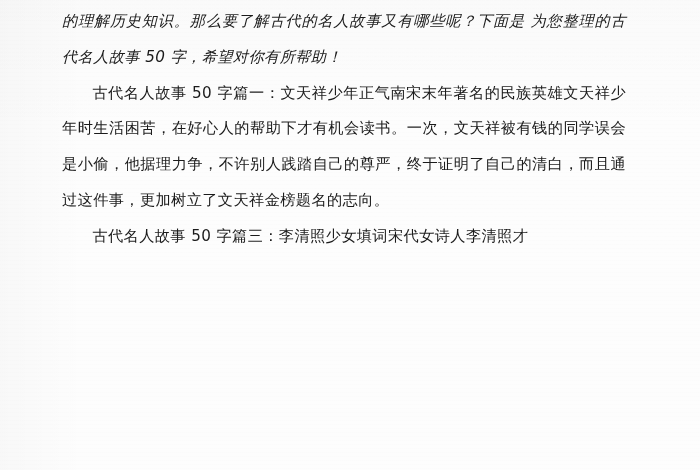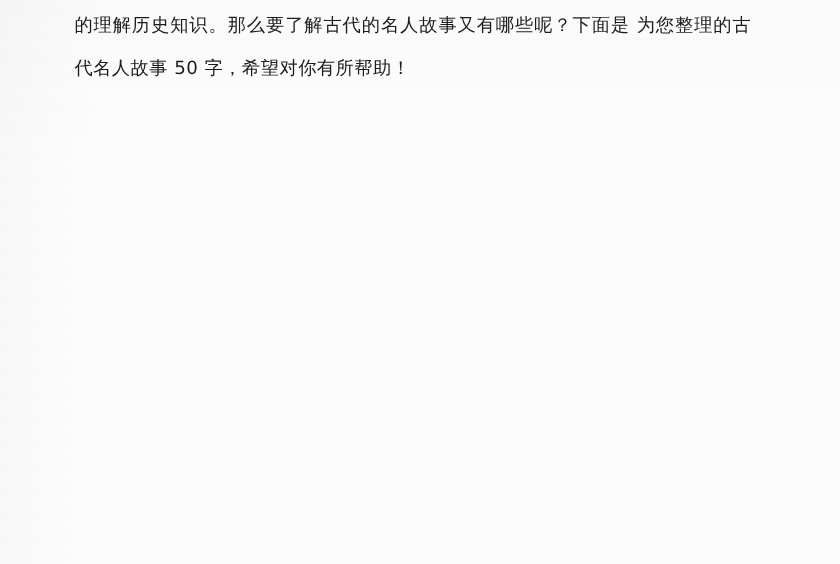--- a/index.html
+++ b/index.html
@@ -34,20 +34,21 @@
     text-justify: inter-character;
     word-break: break-all;
   }
   .para {
     margin: 0;
     padding: 0;
     text-indent: 2em;
   }
   .para.cont {
     text-indent: 0;
+    font-style: italic;
   }
   .para + .para {
     margin-top: 0px;
   }
   
   .grain {
     position: absolute;
     left: 0; top: 0; right: 0; bottom: 0;
     pointer-events: none;
     background:
@@ -58,15 +59,17 @@
         rgba(255,255,255,0) 4px);
     opacity: 0.6;
   }
 </style>
 </head>
 <body>
 
 <div class="page">
   <div class="doc-body">
     <p class="para cont">的理解历史知识。那么要了解古代的名人故事又有哪些呢？下面是 为您整理的古代名人故事 50 字，希望对你有所帮助！</p>
+    <p class="para">古代名人故事 50 字篇一：文天祥少年正气南宋末年著名的民族英雄文天祥少年时生活困苦，在好心人的帮助下才有机会读书。一次，文天祥被有钱的同学误会是小偷，他据理力争，不许别人践踏自己的尊严，终于证明了自己的清白，而且通过这件事，更加树立了文天祥金榜题名的志向。</p>
+    <p class="para">古代名人故事 50 字篇三：李清照少女填词宋代女诗人李清照才</p>
   </div>
   <div class="grain"></div>
 </div>
 
 </body></html>

